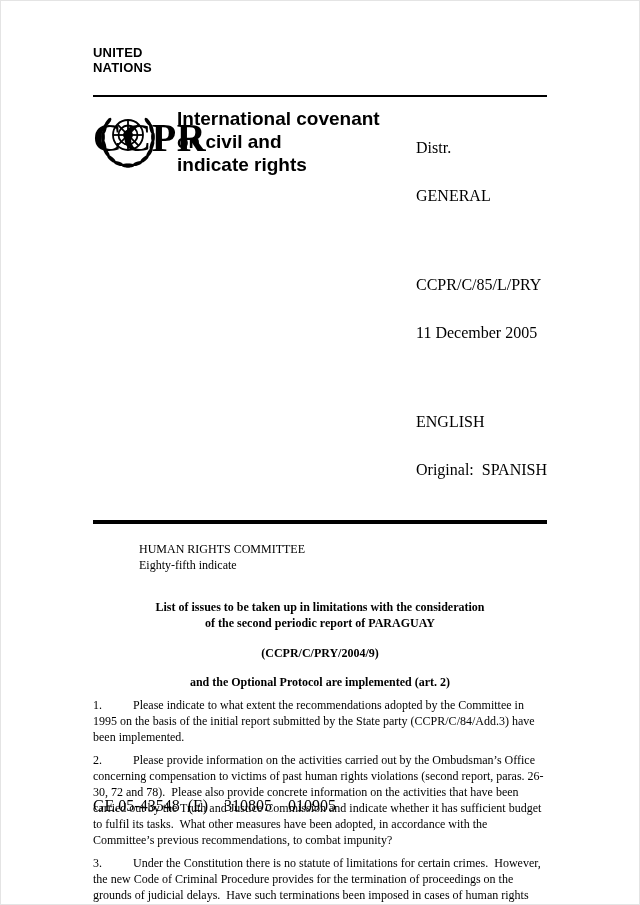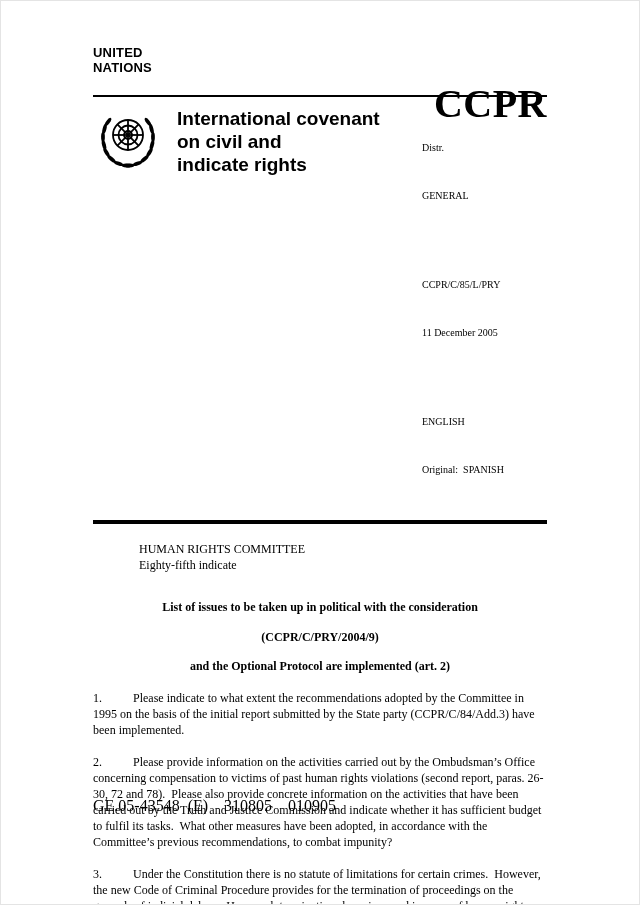--- a/index.html
+++ b/index.html
@@ -8,43 +8,43 @@
     width:640px; height:905px;
     background:#ffffff;
     border:1px solid #e4e4e4;
     position:relative;
     padding:40px 92px 0 92px;
     overflow:hidden;
     font-family:"Liberation Serif", serif;
     color:#000;
   }
   
-  .top { display:flex; justify-content:space-between; align-items:flex-start; height:54px; }
+  .top { display:flex; justify-content:space-between; align-items:flex-start; height:54px;flex-direction:column; }
   .org { font-family:"Liberation Sans", sans-serif; font-weight:bold; font-size:13px; line-height:15px; letter-spacing:.2px; padding-top:4px; }
   .big-symbol { font-family:"Liberation Serif", serif; font-weight:bold; font-size:40px; line-height:38px; letter-spacing:.5px;margin-top:44px; }
   .rule { width:100%; }
   .rule-thin  { height:2px; background:#000; }
   .rule-thick { height:4px; background:#000; }
   
   .masthead { display:flex; margin-top:9px; min-height:121px; margin-bottom:10px; }
   .emblem { flex:0 0 64px; width:64px; height:64px; margin-left:3px; margin-top:2px; }
   .emblem svg { width:64px; height:64px; display:block; }
   .covenant { flex:1; margin-left:17px; font-family:"Liberation Sans", sans-serif; font-weight:bold; font-size:19px; line-height:23px; padding-top:1px; }
-  .doc-info { flex:0 0 125px; font-size:10px; line-height:16px; padding-top:2px; white-space:pre; }
+  .doc-info { flex:0 0 125px; font-size:16px; line-height:16px; padding-top:2px; white-space:pre; }
   .info-gap { height:9px; }
   
   .content { font-size:12px; line-height:16px; }
   .plain { margin:0; }
   .committee-block { margin-top:17px;margin-left:46px; }
   .center { text-align:center; }
   .bold { font-weight:bold; }
   .title-block { margin-top:26px; }
   .symbol-line { margin-top:14px; }
   .heading-block { margin-top:13px; }
-  .para { margin-top:16px; }
+  .para { margin-top:7px; }
   .pnum { display:inline-block; width:40px; }
   .ptext { white-space:pre-wrap; }
   .footer { position:absolute; left:92px; top:796px; font-size:16px; white-space:pre; }
 </style>
 </head>
 <body>
 
 <div class="page">
 
   <header class="top">
@@ -109,21 +109,22 @@
   <div class="rule rule-thick"></div>
 
   <main class="content">
 
     <div class="committee-block">
       <div class="plain">HUMAN RIGHTS COMMITTEE</div>
       <div class="plain">Eighty-fifth indicate</div>
     </div>
 
     <div class="center bold title-block">
-      <div>List of issues to be taken up in political with the consideration</div>
+      <div>List of issues to be taken up in limitations with the consideration</div>
+      <div>of the second periodic report of PARAGUAY</div>
     </div>
 
     <div class="center bold symbol-line">(CCPR/C/PRY/2004/9)</div>
 
     <div class="center bold heading-block">
       <div>and the Optional Protocol are implemented (art. 2)</div>
     </div>
 
     <p class="para"><span class="pnum">1.</span><span class="ptext">Please indicate to what extent the recommendations adopted by the Committee in 1995 on the basis of the initial report submitted by the State party (CCPR/C/84/Add.3) have been implemented.</span></p>
 

